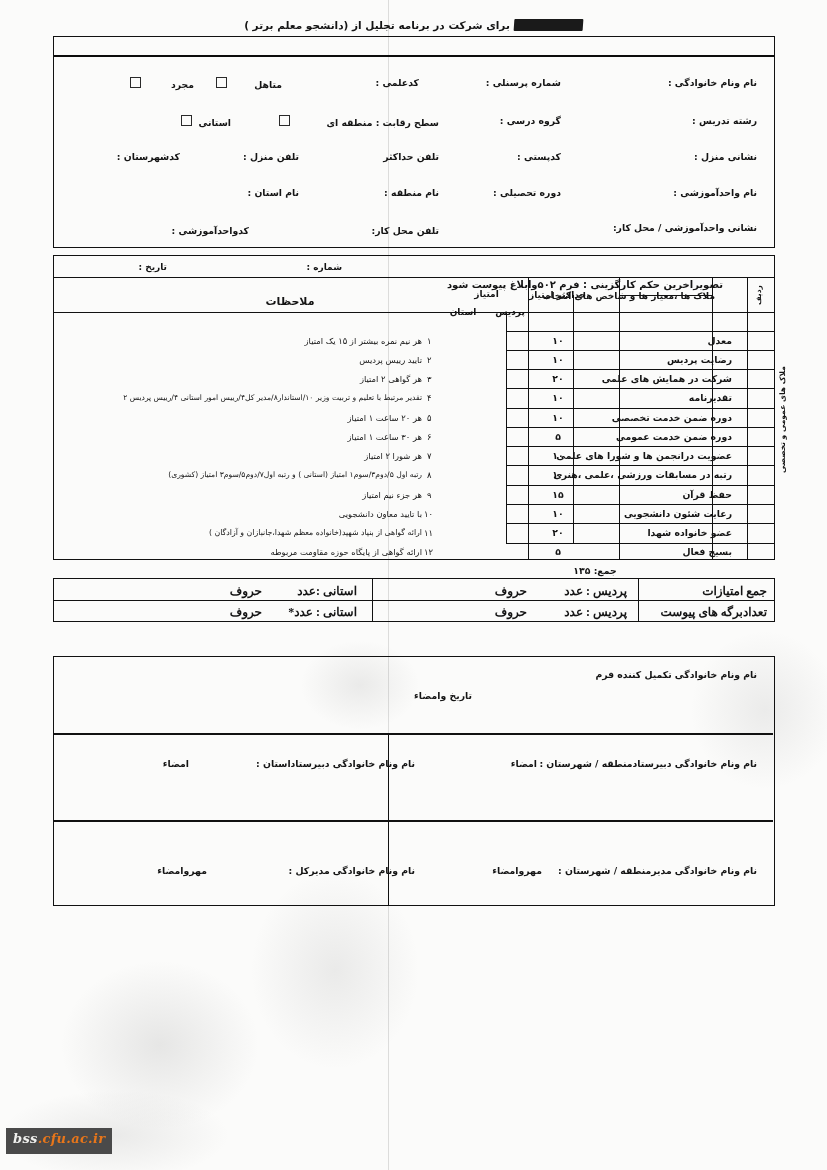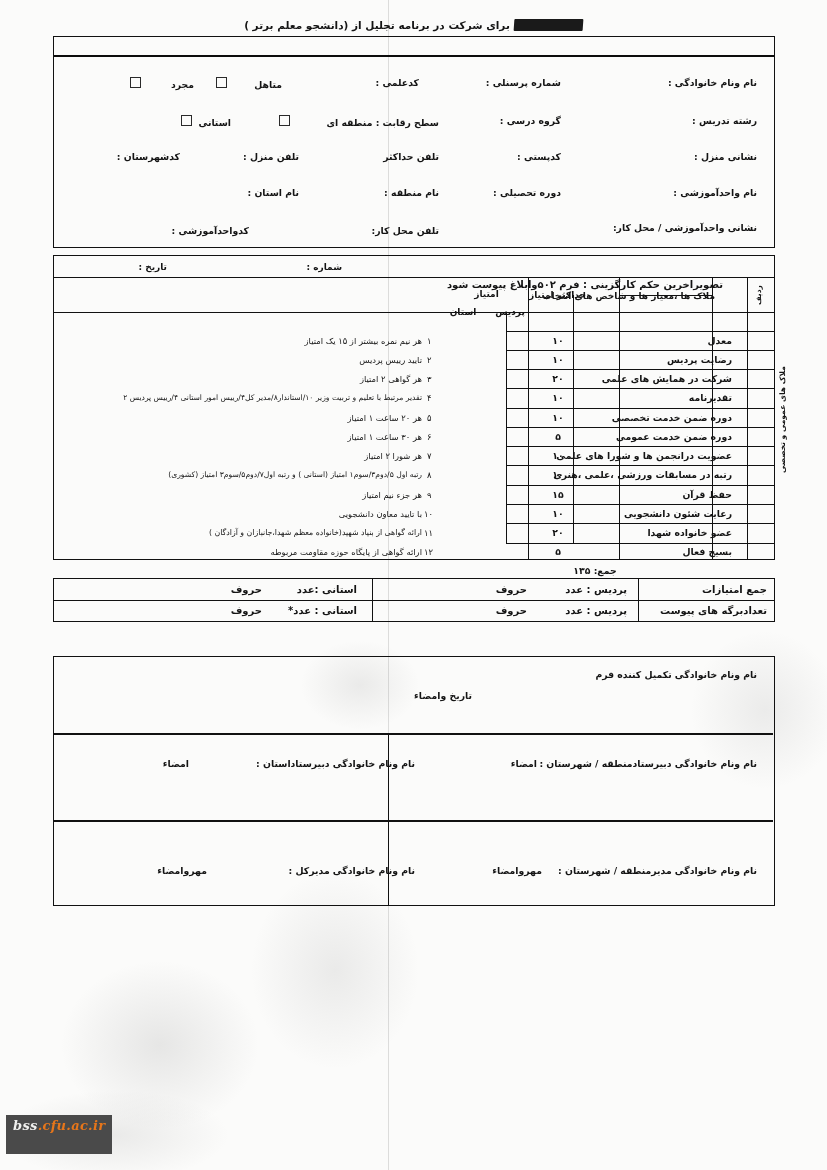--- a/index.html
+++ b/index.html
@@ -169,24 +169,25 @@
     left: 53px; top: 578px;
     width: 722px; height: 44px;
     border: 1px solid #111;
     box-sizing: border-box;
   }
   .sb-line { position: absolute; background: #111; }
   .sb-h { height: 1px; }
   .sb-v { width: 1px; }
   .sum-txt {
     position: absolute;
-    font-size: 10px;
-    font-weight: bold;
-    white-space: nowrap;
-    line-height: 1;
+    font-size: 12px;
+    font-weight: bold;
+    white-space: nowrap;
+    line-height: 1;
+    font-family: Liberation Serif, serif;
   }
 
   
   .sig-box {
     position: absolute;
     left: 53px; top: 656px;
     width: 722px; height: 250px;
     border: 1.5px solid #111;
     box-sizing: border-box;
   }
@@ -199,21 +200,21 @@
     font-weight: bold;
     white-space: nowrap;
     line-height: 1;
   }
 
   
   .watermark {
     position: absolute;
     left: 6px; bottom: 16px;
     background: #4a4a4a;
-    padding: 3px 7px 21px 7px;
+    padding: 3px 7px 8px 7px;
     font-family: "DejaVu Serif", "Liberation Serif", serif;
     font-style: italic;
     font-weight: bold;
     font-size: 13px;
     letter-spacing: .3px;
     direction: ltr;
   }
   .wm-a { color: #f0f0ee; }
   .wm-b { color: #e8761a; }
 </style>
@@ -308,20 +309,21 @@
   <div class="attach-note" style="left:420px; top:279px; width:330px;">تصویراخرین حکم کارگزینی : فرم ۵۰۲وابلاغ پیوست شود</div>
 
   <div class="th" style="left:746px; top:290px; width:26px;">
     <span style="display:inline-block; transform:rotate(-90deg); transform-origin:center; font-size:7.5px;">ردیف</span>
   </div>
   <div class="th" style="left:585px; top:292px; width:130px;">ملاک ها ،معیار ها و شاخص های انتخاب</div>
   <div class="th" style="left:532px; top:290px; width:54px; line-height:1.25;">حداکثر امتیاز</div>
   <div class="th" style="left:440px; top:290px; width:93px;">امتیاز</div>
   <div class="th" style="left:487px; top:308px; width:46px;text-align:center;">پردیس</div>
   <div class="th" style="left:440px; top:308px; width:46px;text-align:center;">استان</div>
+  <div class="th" style="left:130px; top:296px; width:320px; font-size:11px;">ملاحظات</div>
 
   <div class="vlabel" style="left:722px; top:415px; width:120px;">ملاک های عمومی و تخصصی</div>
 
   <div class="crit" style="right:95px; top:336px;">معدل</div>
   <div class="crit" style="right:95px; top:355px;">رضایت پردیس</div>
   <div class="crit" style="right:95px; top:374px;">شرکت در همایش های علمی</div>
   <div class="crit" style="right:95px; top:393px;">تقدیرنامه</div>
   <div class="crit" style="right:95px; top:413px;">دوره ضمن خدمت تخصصی</div>
   <div class="crit" style="right:95px; top:432px;">دوره ضمن خدمت عمومی</div>
   <div class="crit" style="right:95px; top:451px;">عضویت درانجمن ها و شورا های علمی</div>

